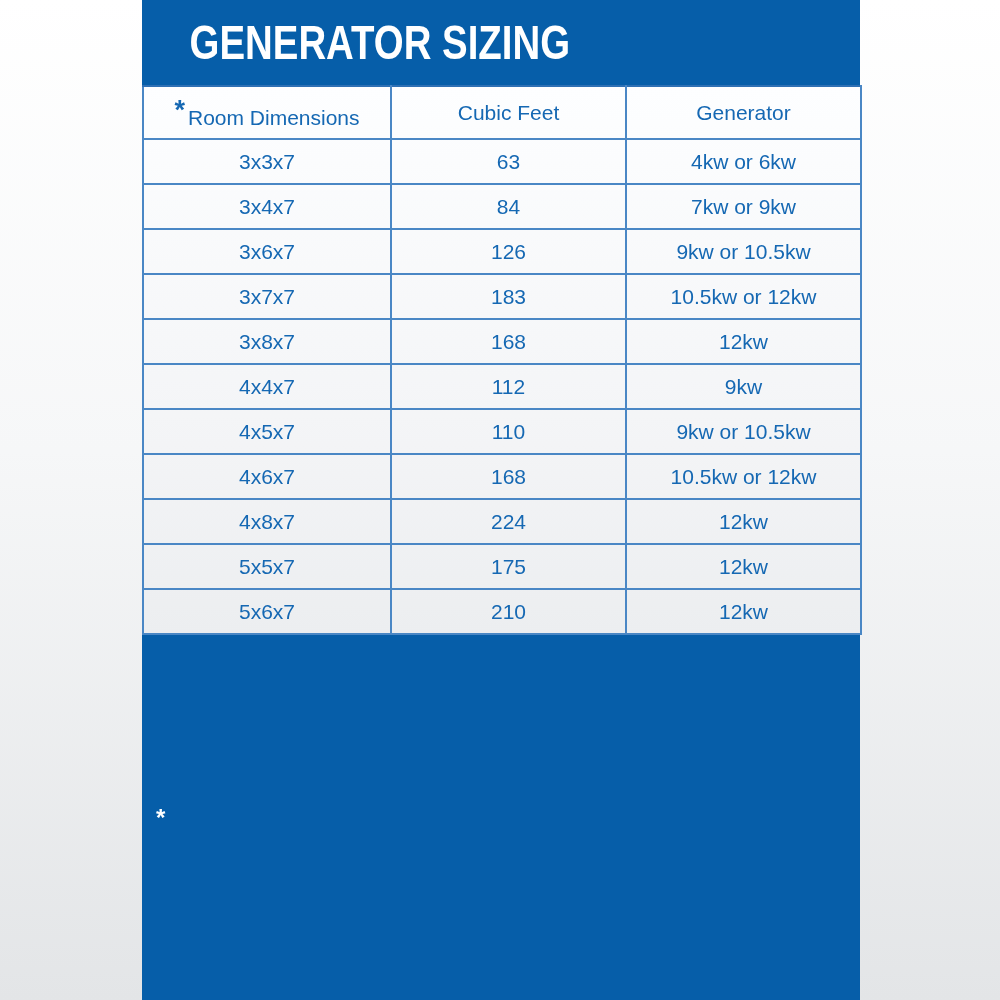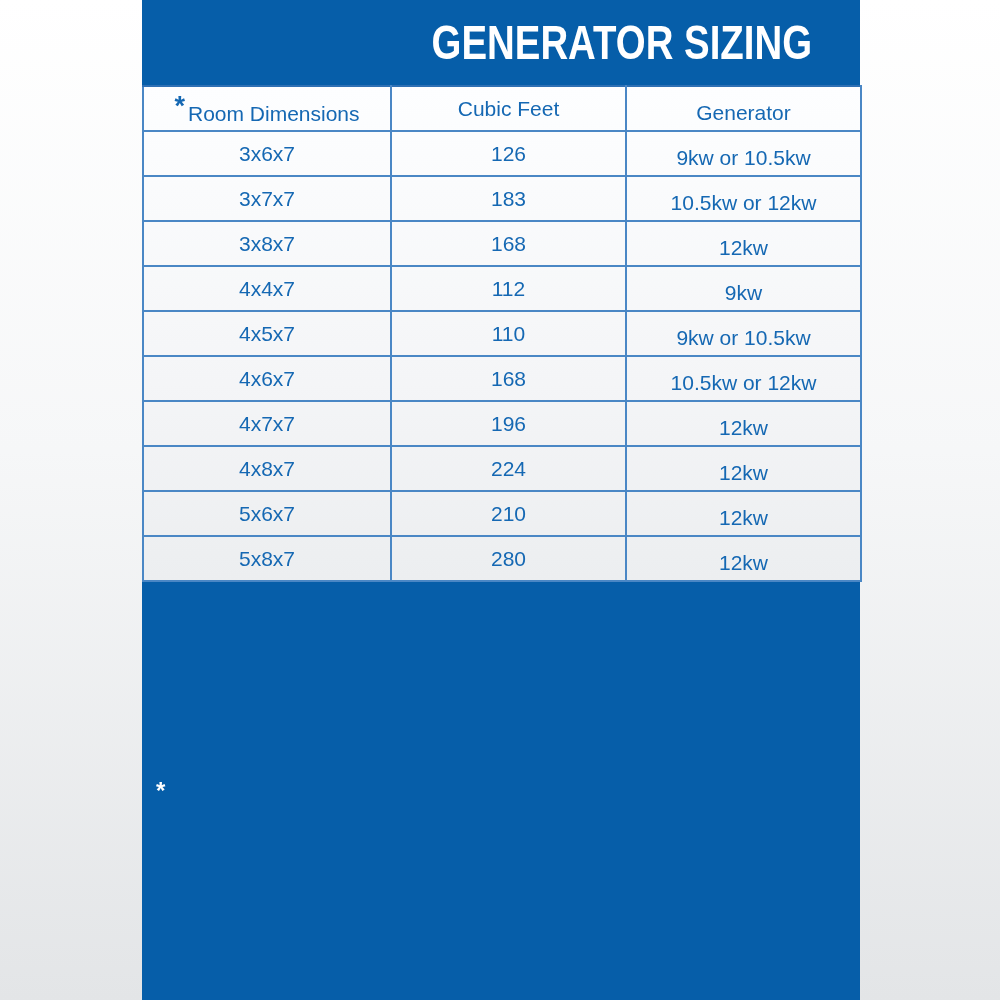--- a/index.html
+++ b/index.html
@@ -22,21 +22,21 @@
     height: 1000px;
     background: #065EA9;
     display: flex;
     flex-direction: column;
   }
   .title-band {
     height: 85px;
     min-height: 85px;
     display: flex;
     align-items: center;
-    justify-content: flex-end;
+    justify-content: flex-start;
   }
   .title {
     color: #ffffff;
     font-size: 48px;
     font-weight: bold;
     letter-spacing: 0px;
     white-space: nowrap;
     transform: scaleX(0.80);
     transform-origin: center;
   }
@@ -52,21 +52,21 @@
   col.c3 { width: 235px; }
   .sizing-table th,
   .sizing-table td {
     border: 2px solid #4a87c5;
     height: 45px;
     box-sizing: border-box;
     text-align: center;
     vertical-align: middle;
     color: #1568B3;
     font-size: 21px;
-    padding: 0;
+    padding: 8px;
     font-weight: normal;
   }
   .sizing-table th {
     font-size: 21px;
     border-top: 2px solid #2e70b4;
   }
   .sizing-table td.gen-cell,
   .sizing-table th.gen-head {
     padding-top: 9px;
   }
@@ -109,20 +109,30 @@
       <tr>
         <th>
           <span class="asterisk">*</span><span>Room Dimensions</span>
         </th>
         <th>Cubic Feet</th>
         <th class="gen-head">Generator</th>
       </tr>
     </thead>
     <tbody id="table-body">
         <tr>
+          <td>3x3x7</td>
+          <td>63</td>
+          <td class="gen-cell">4kw or 6kw</td>
+        </tr>
+        <tr>
+          <td>3x4x7</td>
+          <td>84</td>
+          <td class="gen-cell">7kw or 9kw</td>
+        </tr>
+        <tr>
           <td>3x6x7</td>
           <td>126</td>
           <td class="gen-cell">9kw or 10.5kw</td>
         </tr>
         <tr>
           <td>3x7x7</td>
           <td>183</td>
           <td class="gen-cell">10.5kw or 12kw</td>
         </tr>
         <tr>
@@ -139,37 +149,32 @@
           <td>4x5x7</td>
           <td>110</td>
           <td class="gen-cell">9kw or 10.5kw</td>
         </tr>
         <tr>
           <td>4x6x7</td>
           <td>168</td>
           <td class="gen-cell">10.5kw or 12kw</td>
         </tr>
         <tr>
-          <td>4x7x7</td>
-          <td>196</td>
-          <td class="gen-cell">12kw</td>
-        </tr>
-        <tr>
           <td>4x8x7</td>
           <td>224</td>
           <td class="gen-cell">12kw</td>
         </tr>
         <tr>
-          <td>5x6x7</td>
-          <td>210</td>
+          <td>5x5x7</td>
+          <td>175</td>
           <td class="gen-cell">12kw</td>
         </tr>
         <tr>
-          <td>5x8x7</td>
-          <td>280</td>
+          <td>5x6x7</td>
+          <td>210</td>
           <td class="gen-cell">12kw</td>
         </tr>
       </tbody>
   </table>
 
   <div class="footnote">
     <span class="footnote-asterisk">*</span>
   </div>
 
 </div>

